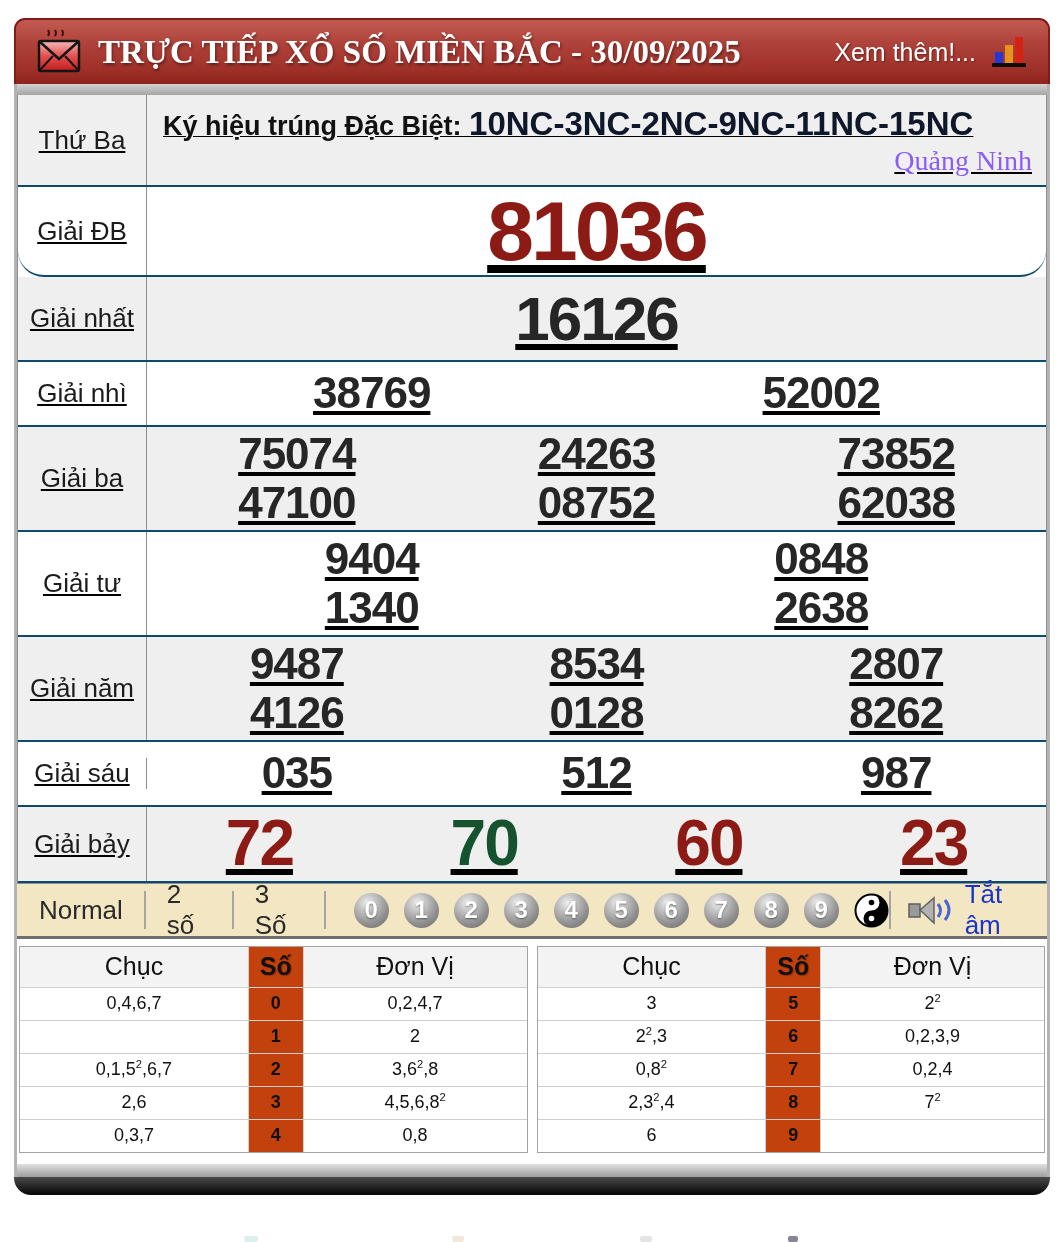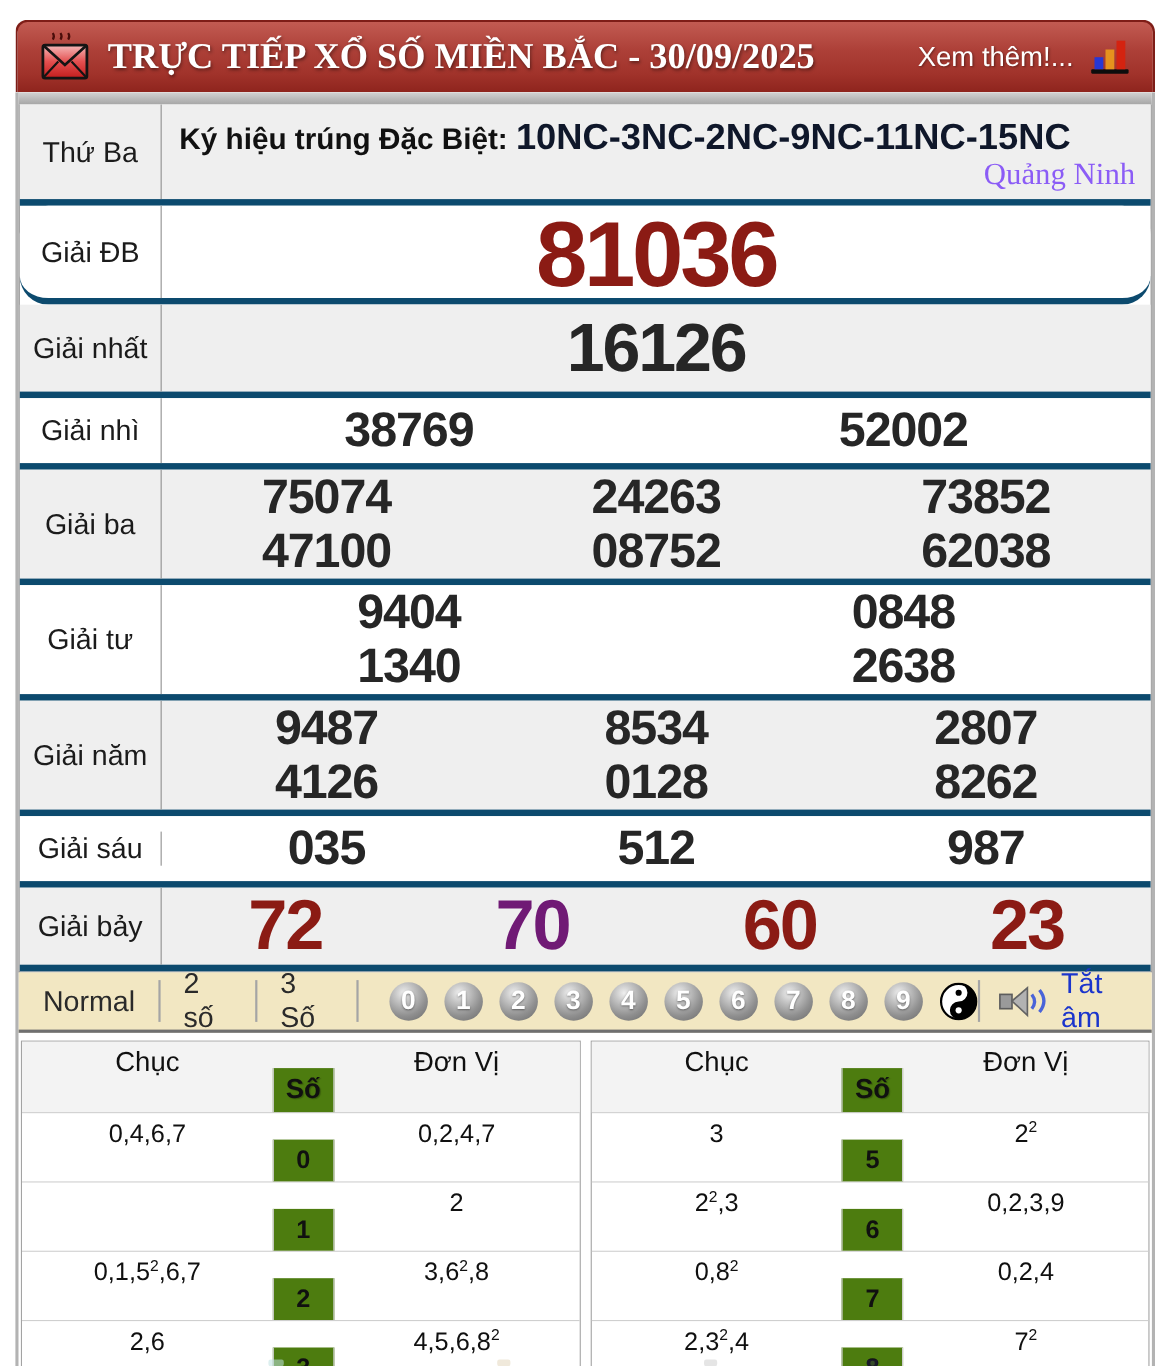--- a/index.html
+++ b/index.html
@@ -20,21 +20,21 @@
   
   .frame { background:#fff; border-left:3px solid #b3b3b3; border-right:3px solid #b3b3b3; }
   .chrome-top { height:11px; background:linear-gradient(#d2d2d2,#a6a6a6); }
   .cb-gray { height:13px; background:linear-gradient(#e0e0e0,#9e9e9e);
     border-left:3px solid #b3b3b3; border-right:3px solid #b3b3b3; }
   .cb-black { height:18px; background:linear-gradient(#4a4a4a,#050505);
     border-radius:0 0 17px 17px; }
 
   
   .results-table { border:1px solid #8f8f8f; border-top:none; }
-  .result-row { display:flex; align-items:stretch; border-bottom:6px solid #0c4a6e; background:#fff; }
+  .result-row { display:flex; align-items:stretch; border-bottom:2px solid #0c4a6e; background:#fff;text-decoration:underline; }
   .result-row.alt { background:#efefef; }
   .row-label { flex:0 0 129px; border-right:1px solid #8f8f8f; display:flex;
     align-items:center; justify-content:center; font-size:26px; color:#1b1b1b; }
   .row-content { flex:1; display:flex; flex-direction:column; justify-content:space-evenly; }
   .num-line { display:flex; }
   .num-cell { flex:1; text-align:center; font-weight:bold; color:#262626; line-height:1.05; }
 
   .h-r1 { height:92px; } .h-db { height:90px;border-radius:26px; } .h-nhat { height:85px;justify-content:center; }
   .h-nhi { height:65px; } .h-ba { height:105px; } .h-tu { height:105px; }
   .h-nam { height:105px; } .h-sau { height:65px;align-items:center; } .h-bay { height:76px; }
@@ -66,24 +66,24 @@
   .sound .sep { margin-right:16px; }
   .speaker { display:flex; margin-right:10px; }
   .mute { font-size:26px; text-decoration:none; }
 
   
   .stats { display:flex; gap:9px; padding:7px 2px 11px; background:#fff; }
   .stat-table { flex:1; border:1px solid #a3a3a3; background:#fff; }
   .stat-row { display:flex; border-top:1px solid #cfcfcf; }
   .stat-row:first-child { border-top:none; }
   .stat-row.header { background:#f3f3f3; }
-  .c { text-align:center; padding:5px 0 6px; font-size:23px; color:#101010; }
+  .c { text-align:center; padding:5px 0 6px; font-size:18px; color:#101010; }
   .c.tens { flex:0 0 45%; }
-  .c.digit { flex:0 0 11%; background:#4d7c0f; font-weight:bold;
-    border-left:1px solid #cfcfcf; border-right:1px solid #cfcfcf;margin-top:24px; }
+  .c.digit { flex:0 0 11%; background:#c2410c; font-weight:bold;
+    border-left:1px solid #cfcfcf; border-right:1px solid #cfcfcf; }
   .c.units { flex:1; }
   .stat-row.header .c { font-size:25px; }
   .stat-row.header .digit { text-shadow:1px 1px 1px rgba(0,0,0,.25); }
   .c sup { font-size:0.62em; vertical-align:super; line-height:0; }
 
   
   .hint { position:absolute; bottom:0; height:6px; border-radius:2px; opacity:.55; }
 </style>
 </head>
 <body>
@@ -210,21 +210,21 @@
               <div class="num-cell f-sau">512</div>
               <div class="num-cell f-sau">987</div>
             </div>
           </div>
         </div>
         <div class="result-row h-bay alt">
           <div class="row-label">Giải bảy</div>
           <div class="row-content">
             <div class="num-line">
               <div class="num-cell f-bay" style="color: rgb(139, 27, 20);">72</div>
-              <div class="num-cell f-bay" style="color: #701a75;">70</div>
+              <div class="num-cell f-bay" style="color: #14532d;">70</div>
               <div class="num-cell f-bay" style="color: rgb(139, 27, 20);">60</div>
               <div class="num-cell f-bay" style="color: rgb(139, 27, 20);">23</div>
             </div>
           </div>
         </div>
       </div>
 
     <div class="toolbar">
       <span class="mode">Normal</span>
       <span class="sep"></span>

